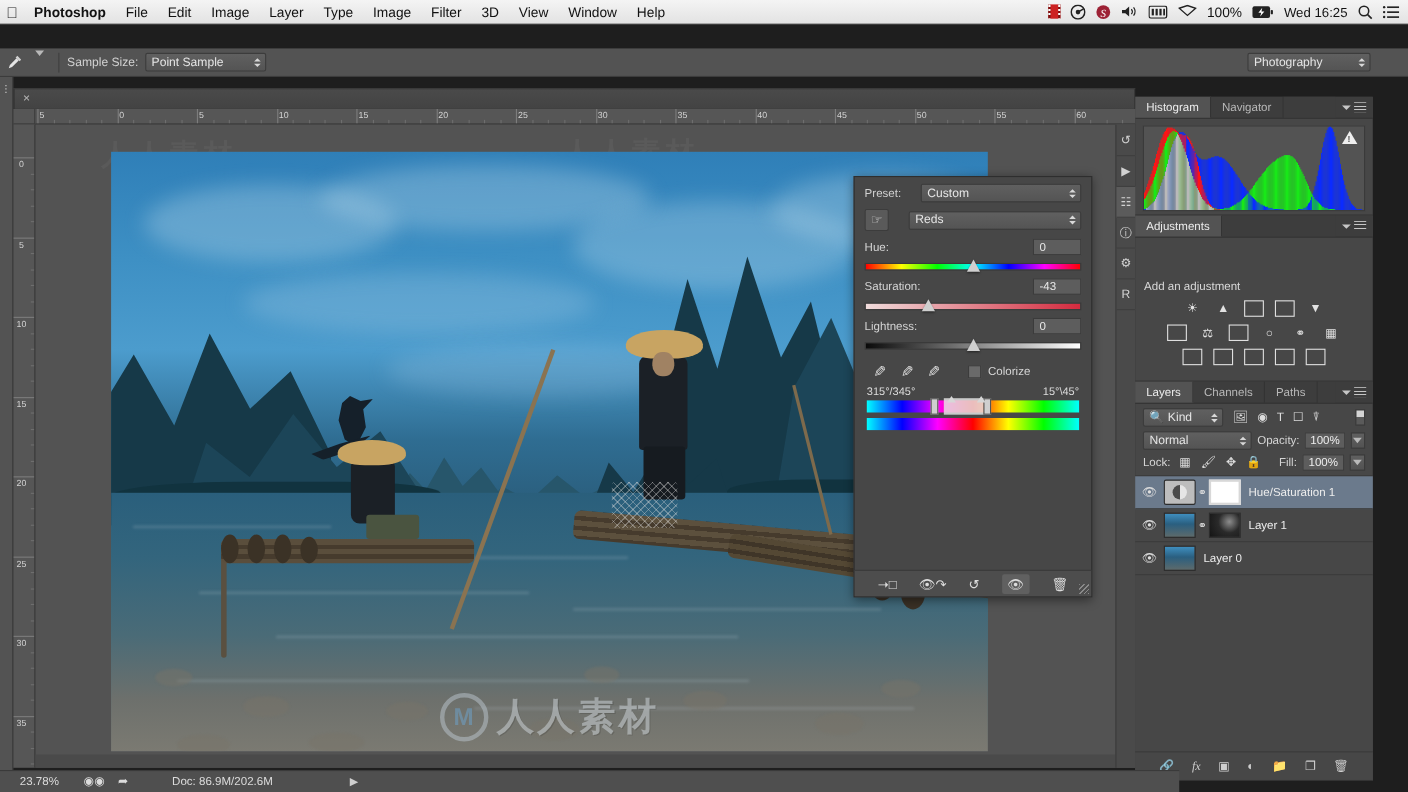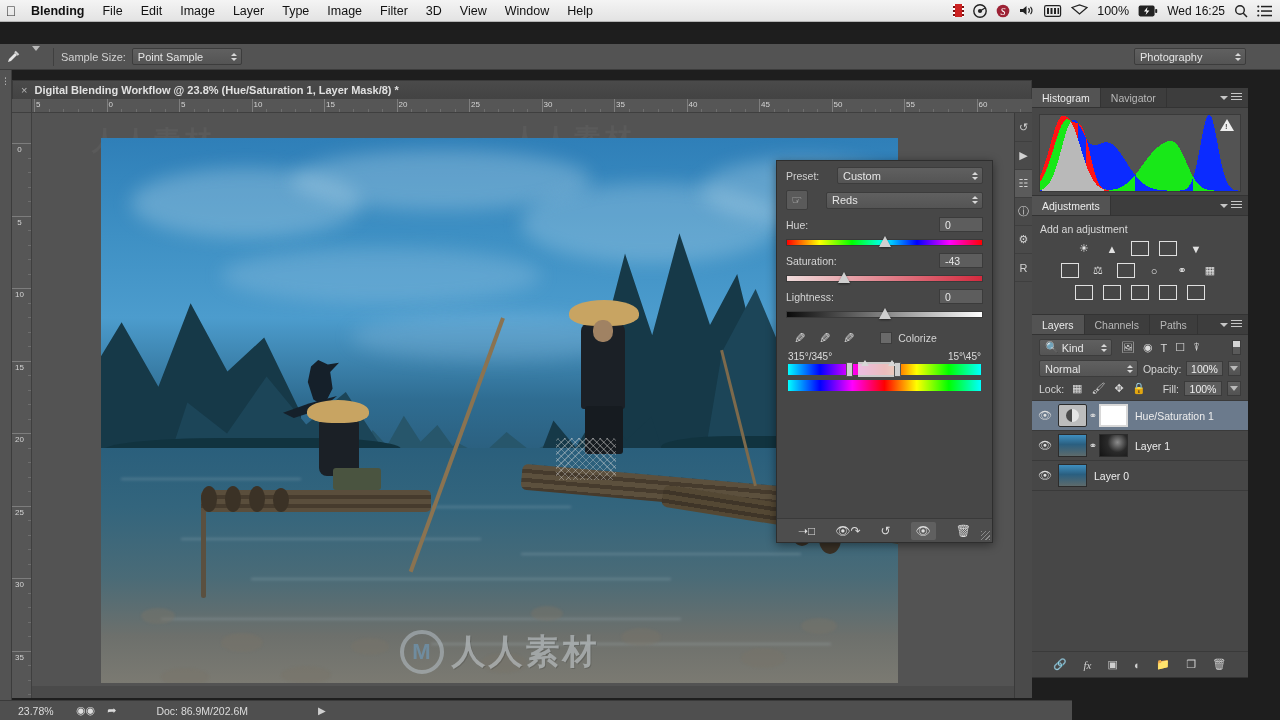--- a/index.html
+++ b/index.html
@@ -251,21 +251,21 @@
   .rpanel .ptabs { height:20px; display:flex; background:#3d3d3d; border-bottom:1px solid #333; }
 
   .histo-body { padding:6px 7px 3px 7px; }
   .histo-frame { position:relative; height:78px; background:#535353; border:1px solid #3a3a3a; overflow:hidden; }
   .histo-warn { position:absolute; right:6px; top:4px; width:0;height:0;
      border-left:7px solid transparent;border-right:7px solid transparent;border-bottom:12px solid #efefef; }
   .histo-warn:after { content:'!'; position:absolute; left:-2px; top:3px; font-size:8px; color:#555;
      font-weight:bold; }
   .hbar { position:absolute; bottom:0; width:1px; }
 
-  .adj-body { padding: 4px 8px 8px 8px; }
+  .adj-body { padding: 4px 8px 8px 8px; margin-top: 32px; }
   .adj-title { font-size:10.5px; color:#d8d8d8; padding: 3px 0 5px 0; }
   .adj-row { display:flex; gap:8px; justify-content:center; width:100%; margin-bottom:5px; }
   .adj-btn { width:20px; height:17px; display:flex; align-items:center; justify-content:center;
      color:#e2e2e2; font-size:11px; }
   .ab-box { width:18px; height:15px; border:1.5px solid #e0e0e0; position:relative; }
 
   .layers-ctl { padding:4px 7px 0 7px; }
   .lrow { display:flex; align-items:center; gap:5px; margin-bottom:4px; }
   .kind-sel { width:73px; }
   .filt-icons { display:flex; gap:8px; align-items:center; margin-left:4px; }
@@ -313,21 +313,21 @@
   .scroll-v { position:absolute; right:0; top:0; width:12px; height:100%; background:#4a4a4a; }
   .scroll-h { position:absolute; left:0; bottom:0; height:12px; width:100%; background:#4a4a4a; }
 </style>
 </head>
 <body>
 
 <div id="app">
 
   <div class="macbar">
     <div class="apple-logo"></div>
-    <div class="mi bold">Blending</div>
+    <div class="mi bold">Photoshop</div>
     <div class="mi">File</div>
     <div class="mi">Edit</div>
     <div class="mi">Image</div>
     <div class="mi">Layer</div>
     <div class="mi">Type</div>
     <div class="mi">Image</div>
     <div class="mi">Filter</div>
     <div class="mi">3D</div>
     <div class="mi">View</div>
     <div class="mi">Window</div>
@@ -426,21 +426,20 @@
         </span>
     </div>
   </div>
 
   <div class="leftstrip">
     <div class="ti">⋮</div>
   </div>
 
   <div class="doctab">
     <span class="xmark">×</span>
-    <span class="tabtitle">Digital Blending Workflow @ 23.8% (Hue/Saturation 1, Layer Mask/8) *</span>
   </div>
 
   <div class="ruler-corner"></div>
   <div class="ruler-h" id="rulerH">
       <div class="rh-tick" style="left: 2px;"></div>
       <div class="rh-lab" style="left: 2px;">5</div>
       <div class="rh-tick minor" style="left: 16.5px;"></div>
       <div class="rh-tick minor" style="left: 31px;"></div>
       <div class="rh-tick minor" style="left: 45.5px;"></div>
       <div class="rh-tick minor" style="left: 60px;"></div>

